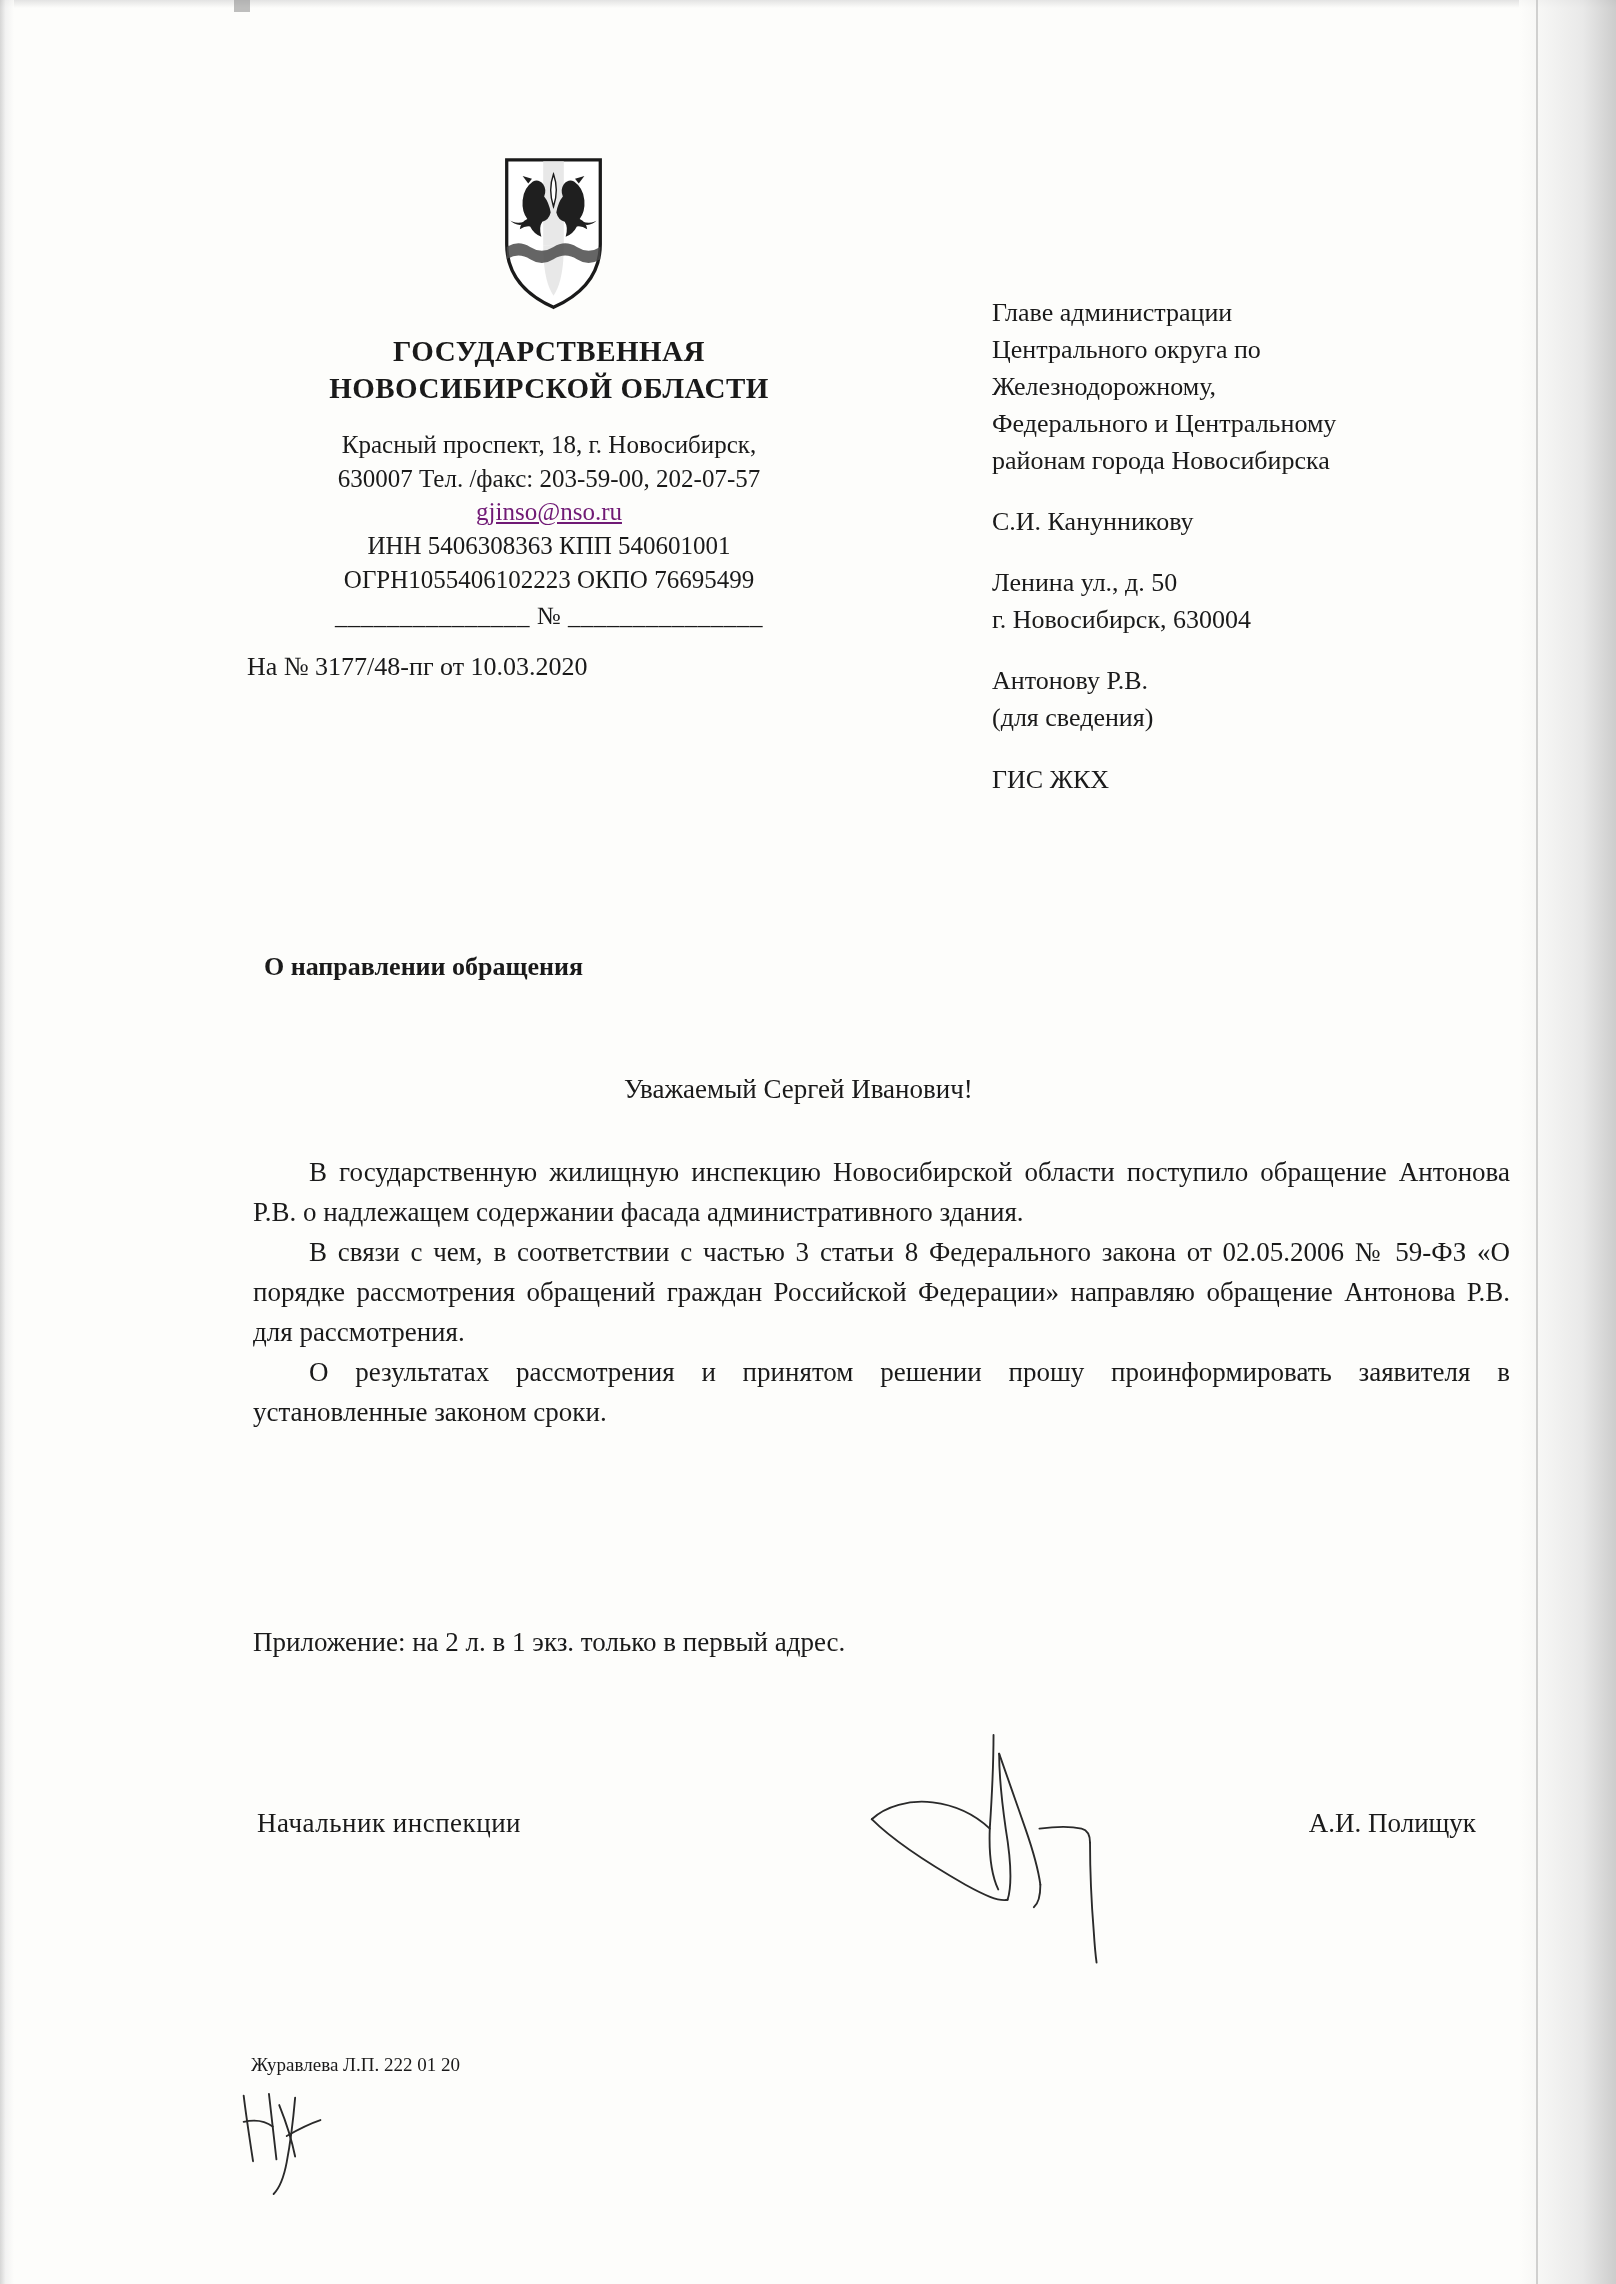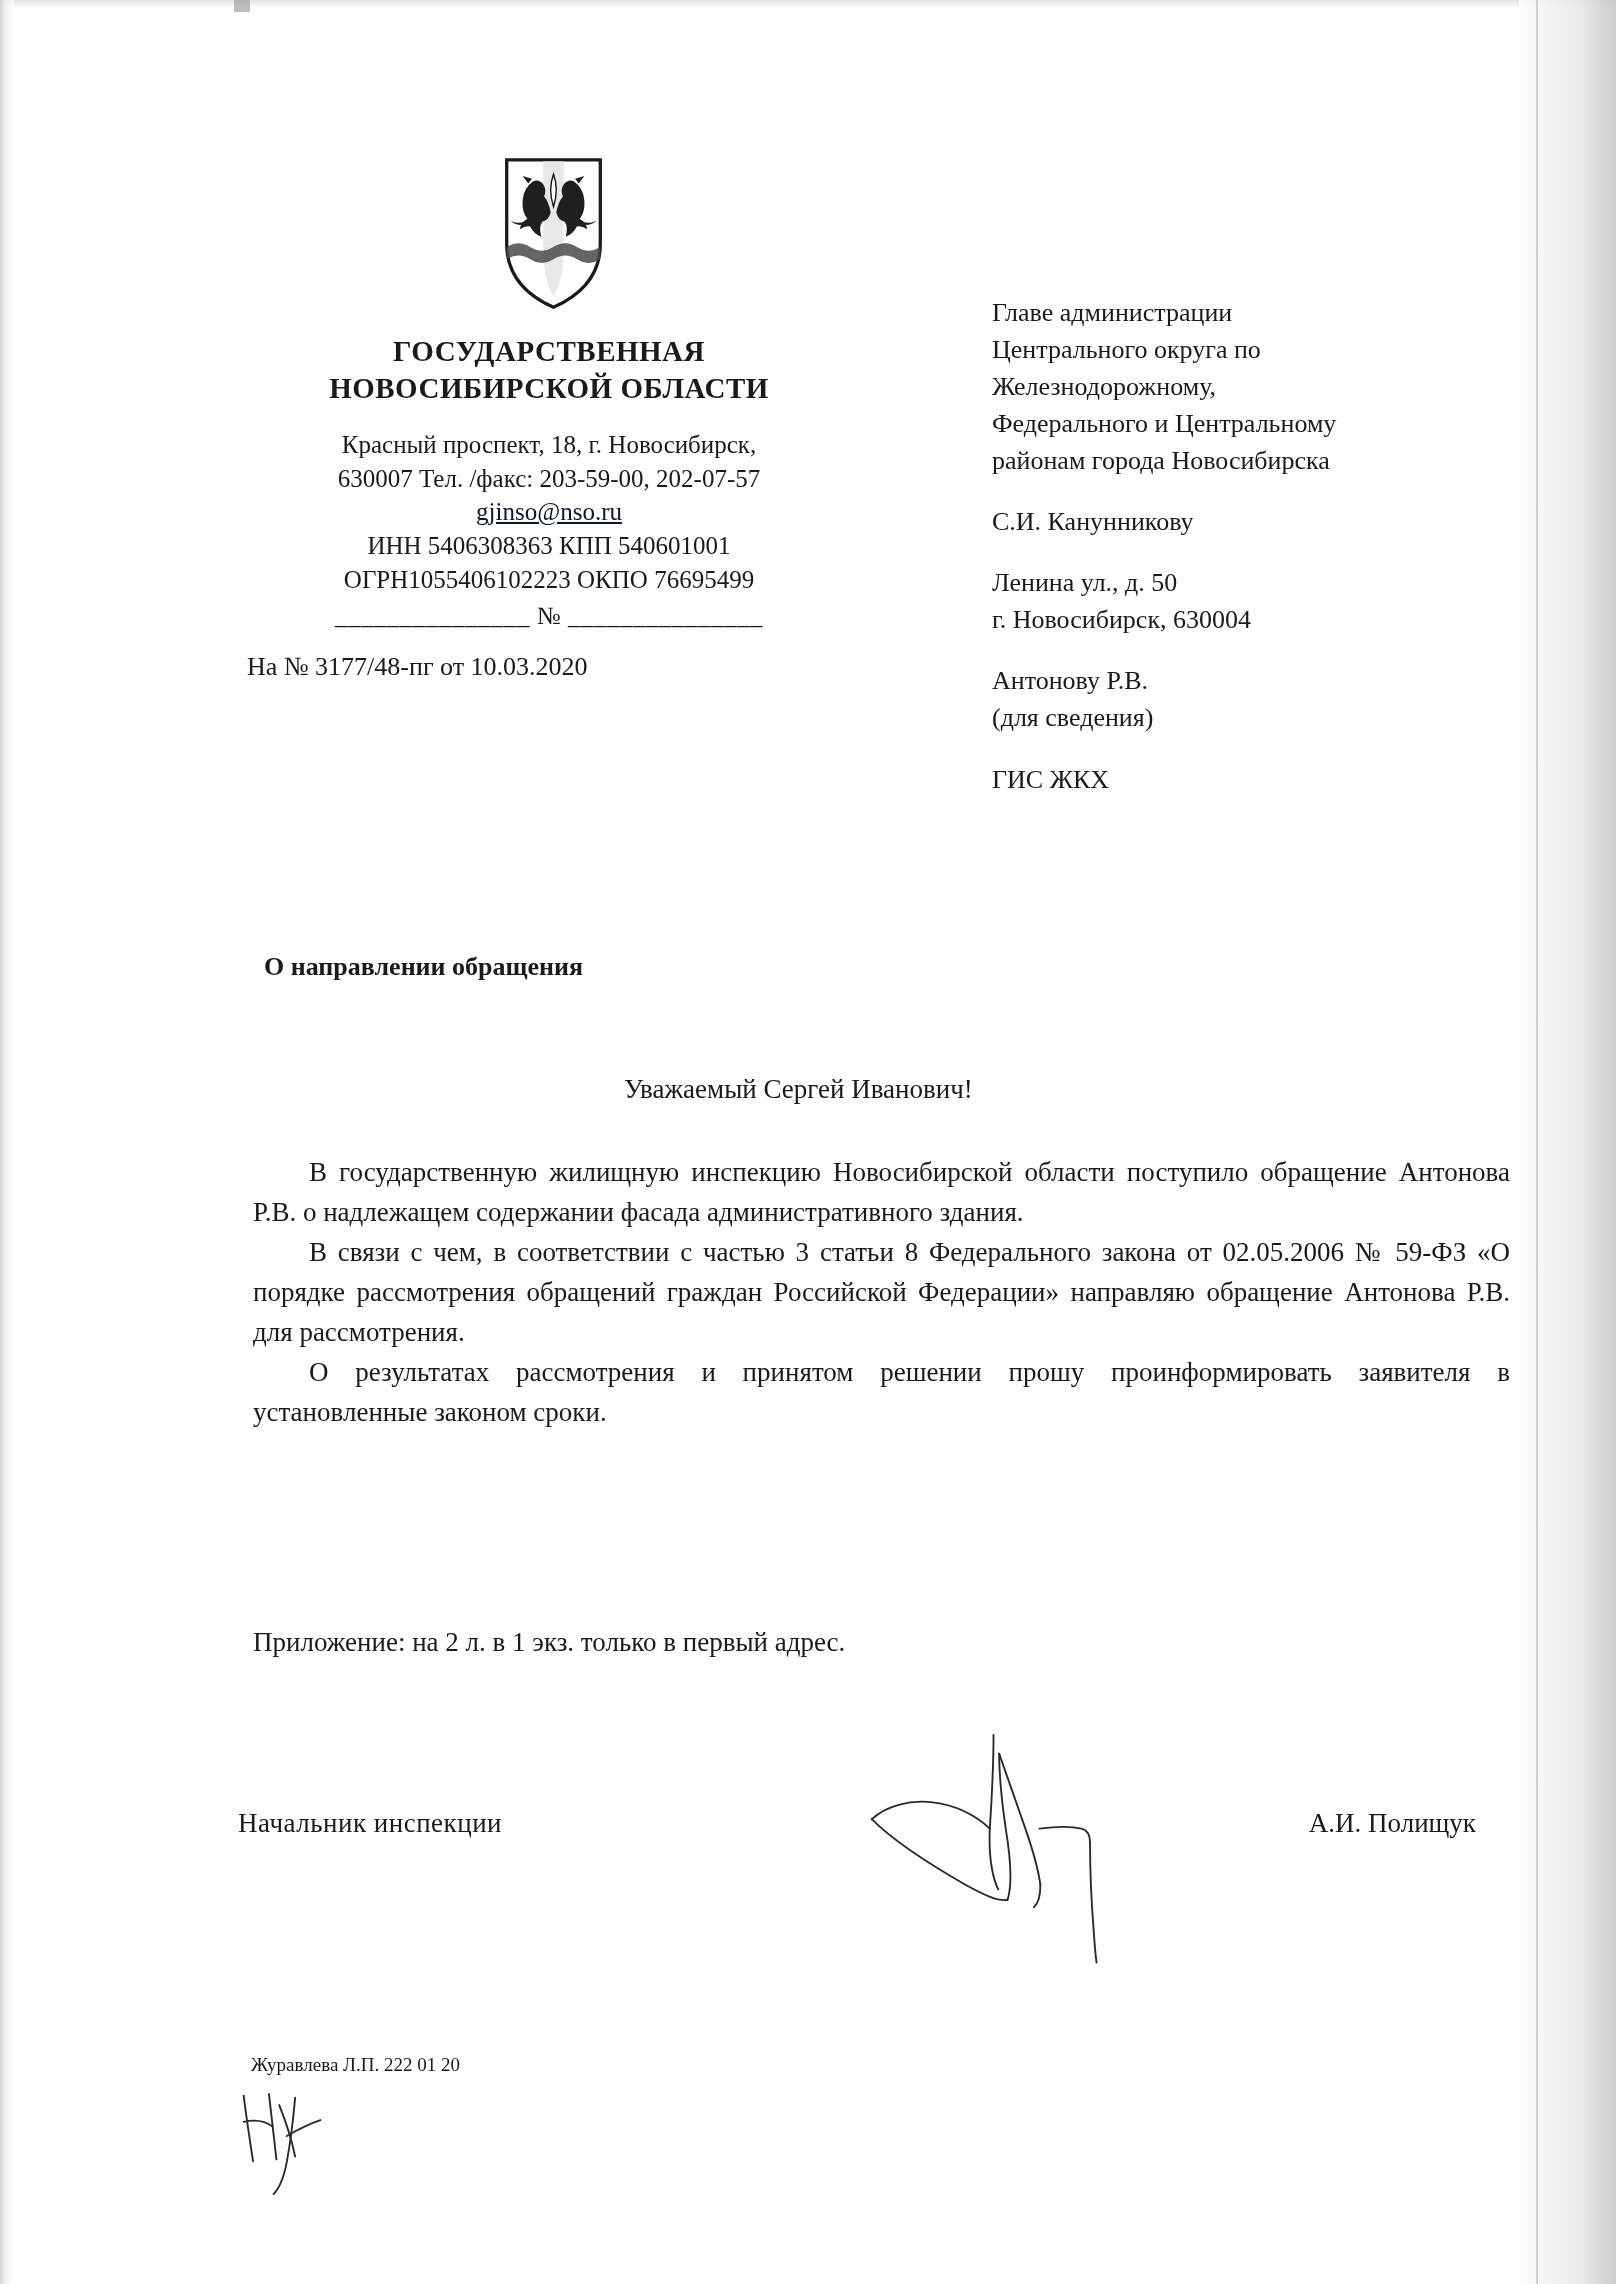--- a/index.html
+++ b/index.html
@@ -83,21 +83,21 @@
     line-height: 1.28;
     letter-spacing: 0.5px;
   }
   .lh-contacts {
     margin-top: 20.6px;
     font-size: 25px;
     line-height: 1.35;
   }
   .lh-email {
     text-decoration: underline;
-    color: #0f172a;
+    color: #701a75;
   }
   .lh-numline {
     margin-top: 2.8px;
     font-size: 25px;
     letter-spacing: 0.5px;
   }
   .lh-ref {
     margin-top: 19px;
     font-size: 26px;
     text-align: left;
@@ -153,21 +153,21 @@
   .attachment {
     position: absolute;
     left: 253px;
     top: 1627px;
     font-size: 27px;
   }
 
   
   .sign-title {
     position: absolute;
-    left: 238px;
+    left: 257px;
     top: 1808px;
     font-size: 27px;
     letter-spacing: 0.5px;
   }
   .sign-name {
     position: absolute;
     right: 141px;
     top: 1808px;
     font-size: 27px;
   }

